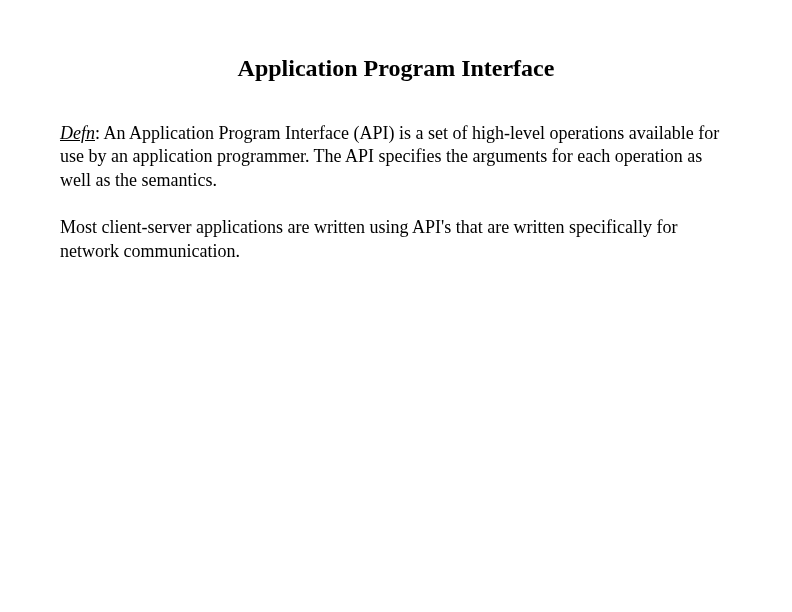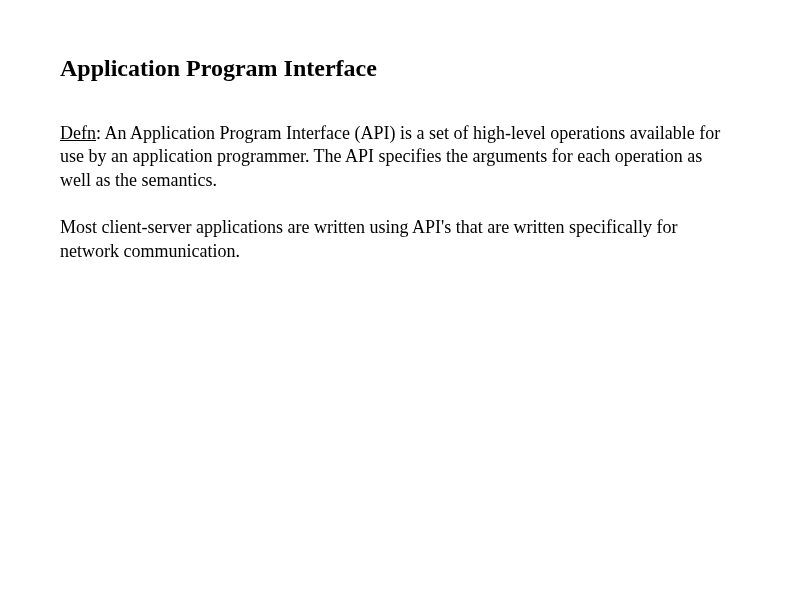--- a/index.html
+++ b/index.html
@@ -11,29 +11,31 @@
       width: 792px;
       height: 612px;
       background: #ffffff;
       font-family: "Times New Roman", Times, serif;
       color: #000000;
       padding: 55px 60px 60px 60px;
     }
     .title {
       font-size: 24px;
       font-weight: bold;
+      text-align: center;
       margin-bottom: 40px;
     }
     .paragraph {
       font-size: 18px;
       line-height: 1.3;
       margin-bottom: 24px;
     }
     .defn-label {
       text-decoration: underline;
+      font-style: italic;
     }
     .bold {
       font-weight: normal;
     }
   </style>
 </head>
 <body>
 
 <h1 class="title">Application Program Interface</h1>
 

